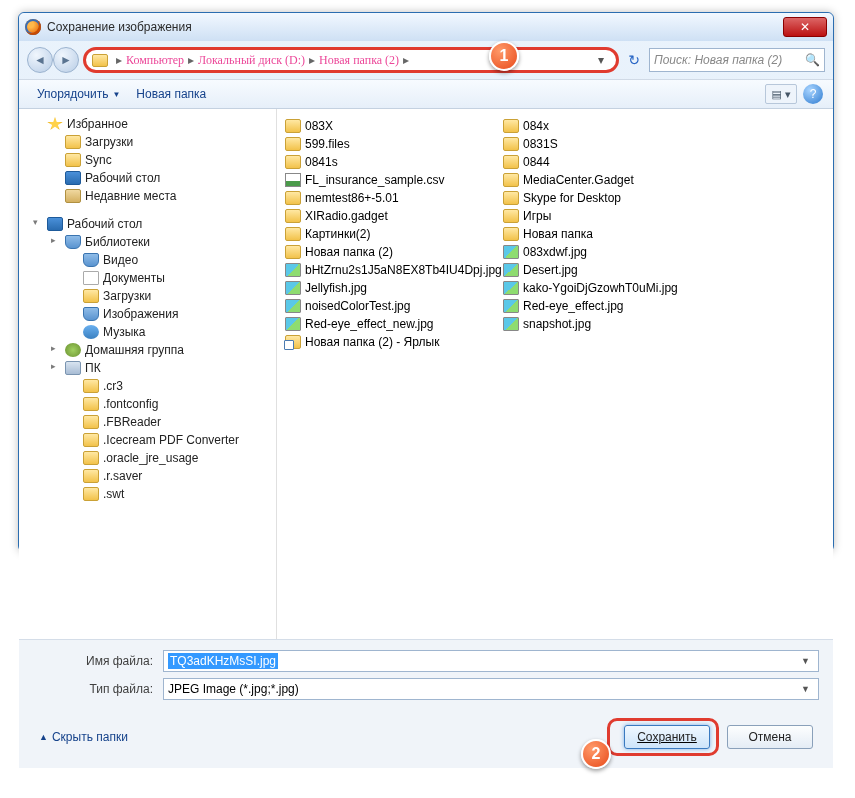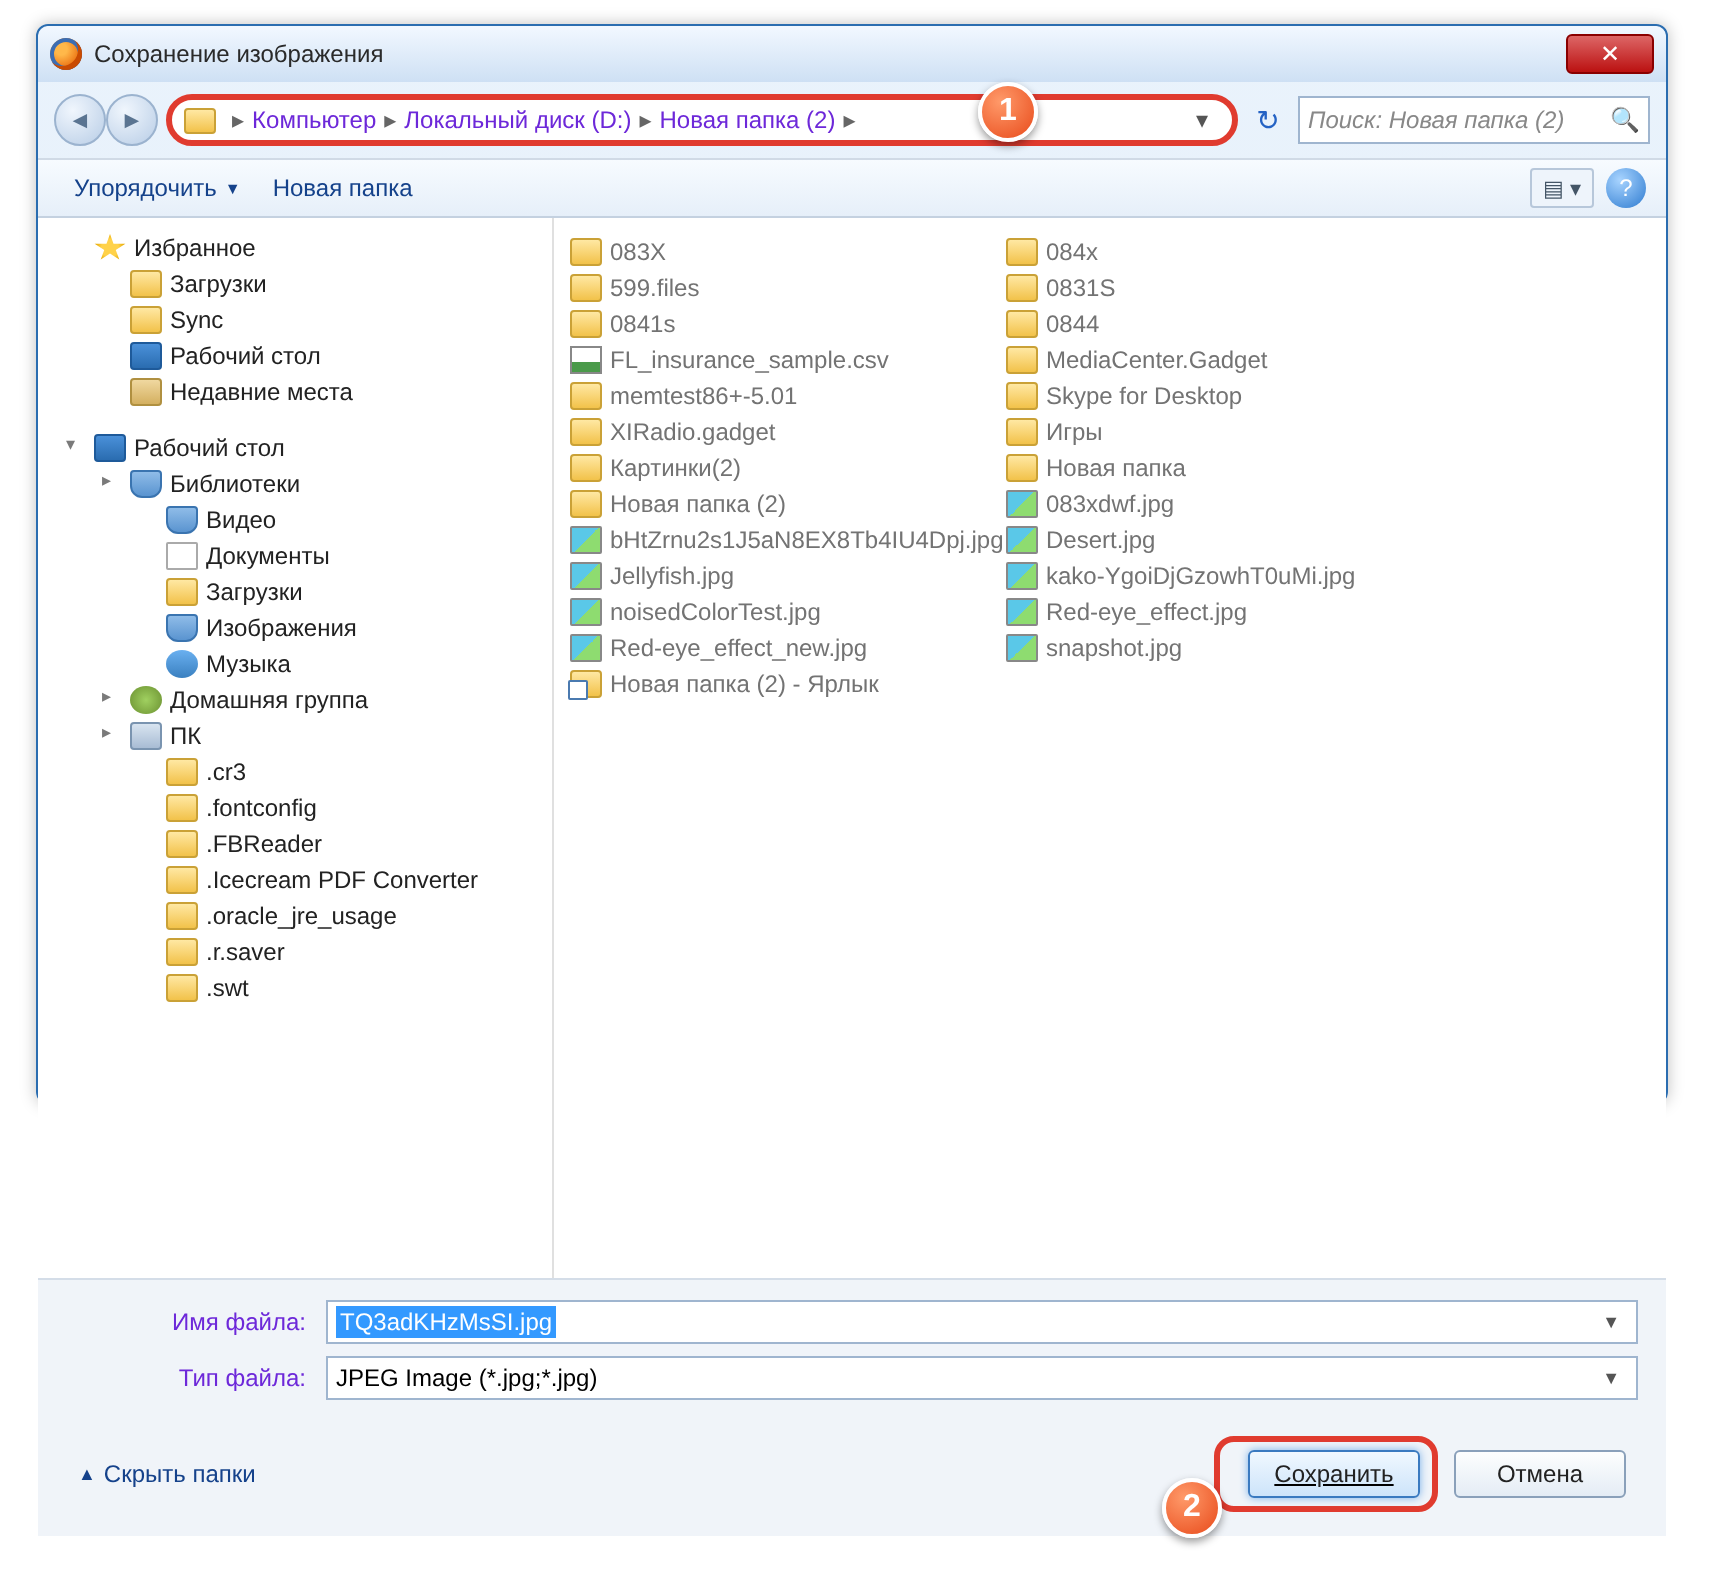--- a/index.html
+++ b/index.html
@@ -19,21 +19,21 @@
 .titlebar .ff-icon { width: 16px; height: 16px; margin-right: 6px; background: radial-gradient(circle at 35% 35%, #ffb84a 20%, #e96a0c 70%); border-radius: 50%; box-shadow: inset -2px -2px 0 #c94b02, 0 0 0 2px #3b6db3 inset; }
 .titlebar .spacer { flex: 1; }
 .close-btn { width: 44px; height: 20px; border-radius: 3px; background: linear-gradient(#d66, #b11); border: 1px solid #8a0000; color: #fff; text-align: center; font-size: 12px; line-height: 18px; }
 
 .nav-row { display: flex; align-items: center; padding: 6px 8px; gap: 4px; }
 .nav-btns { display: flex; gap: 0; }
 .nav-circle { width: 26px; height: 26px; border-radius: 50%; background: radial-gradient(circle at 35% 30%, #f0f6fd, #b8cde6); border: 1px solid #9bb3cf; display: flex; align-items: center; justify-content: center; color: #5a7491; font-size: 12px; }
 .breadcrumb-wrap { flex: 1; height: 26px; border: 3px solid #e03b2f; border-radius: 14px; background: #fff; display: flex; align-items: center; padding: 0 6px; font-size: 12px; overflow: hidden; }
 .crumb-ico { width: 16px; height: 13px; background: linear-gradient(#ffe8a3,#f2c24a); border: 1px solid #caa136; border-radius: 2px; margin-right: 4px; }
 .crumb-sep { color: #666; padding: 0 4px; }
-.crumb { color: #6d28d9; white-space: nowrap; }
+.crumb { color: #ec4899; white-space: nowrap; font-family: Liberation Serif, serif; }
 .dd-arrow { margin-left: auto; color: #555; padding: 0 6px; }
 .refresh-ico { width: 22px; height: 22px; display: flex; align-items: center; justify-content: center; color: #2563c4; font-size: 14px; }
 .search-box { width: 176px; height: 24px; border: 1px solid #9fb5cf; background: #fff; display: flex; align-items: center; padding: 0 4px; font-size: 12px; color: #888; font-style: italic; }
 .search-box .mag { margin-left: auto; font-style: normal; color: #2563c4; }
 
 .toolbar { height: 30px; background: linear-gradient(#f7fbff, #e6eff9); border-top: 1px solid #d0dae6; border-bottom: 1px solid #c4d1e0; display: flex; align-items: center; padding: 0 10px; font-size: 12px; }
 .tool-item { color: #15428b; padding: 4px 8px; display: flex; align-items: center; gap: 4px; }
 .tool-item .ar { font-size: 8px; }
 .tool-spacer { flex: 1; }
 .view-btn { width: 32px; height: 20px; border: 1px solid #b7c7da; background: #eef4fb; border-radius: 2px; display: flex; align-items: center; justify-content: center; font-size: 11px; color: #456; }
@@ -61,25 +61,25 @@
 .ico-rec { background: linear-gradient(#f0d8a0,#d4b060); border: 1px solid #b09040; border-radius: 2px; }
 .ico-img { background: linear-gradient(135deg,#5ac8e8 50%,#8edc70 50%); border: 1px solid #888; border-radius: 1px; }
 .ico-csv { background: #fff; border: 1px solid #888; position: relative; }
 .ico-csv::after { content:''; position:absolute; bottom:0; left:0; right:0; height:5px; background:#4a9a4a; }
 .ico-link { background: linear-gradient(#ffe8a3,#f2c24a); border: 1px solid #caa136; border-radius: 2px; position: relative; }
 .ico-link::after { content:''; position:absolute; bottom:-2px; left:-2px; width:8px; height:8px; background:#fff; border:1px solid #4a7ab0; border-radius:1px; }
 .tree-gap { height: 10px; }
 
 .file-pane { flex: 1; display: flex; padding: 8px 6px; gap: 0; overflow: hidden; }
 .file-col { width: 218px; }
-.file-item { display: flex; align-items: center; padding: 2px 2px; font-size: 12px; color: #737373; gap: 4px; white-space: nowrap; }
+.file-item { display: flex; align-items: center; padding: 2px 2px; font-size: 12px; color: #000000; gap: 4px; white-space: nowrap; }
 
 .bottom-pane { border-top: 1px solid #d4dde8; padding: 10px 14px 6px; background: #f0f4f9; }
 .field-row { display: flex; align-items: center; margin-bottom: 6px; font-size: 12px; }
-.field-label { width: 130px; text-align: right; padding-right: 10px; color: #6d28d9; }
+.field-label { width: 130px; text-align: right; padding-right: 10px; color: #404040; }
 .field-input { flex: 1; height: 22px; border: 1px solid #9fb5cf; background: #fff; padding: 0 4px; display: flex; align-items: center; font-size: 12px; }
 .field-input.sel { background: #fff; }
 .field-input .selected-text { background: #3399ff; color: #fff; padding: 1px 2px; }
 .combo-arrow { margin-left: auto; color: #555; font-size: 9px; padding: 0 4px; }
 
 .action-row { display: flex; align-items: center; margin-top: 18px; padding: 0 6px 6px; }
 .hide-link { font-size: 12px; color: #15428b; display: flex; align-items: center; gap: 4px; }
 .hide-link .ar { font-size: 9px; }
 .action-spacer { flex: 1; }
 .btn { min-width: 86px; height: 24px; border: 1px solid #8aa0ba; border-radius: 3px; background: linear-gradient(#fdfefe,#e4ecf5); font-size: 12px; color: #222; text-align: center; line-height: 22px; margin-left: 8px; }

